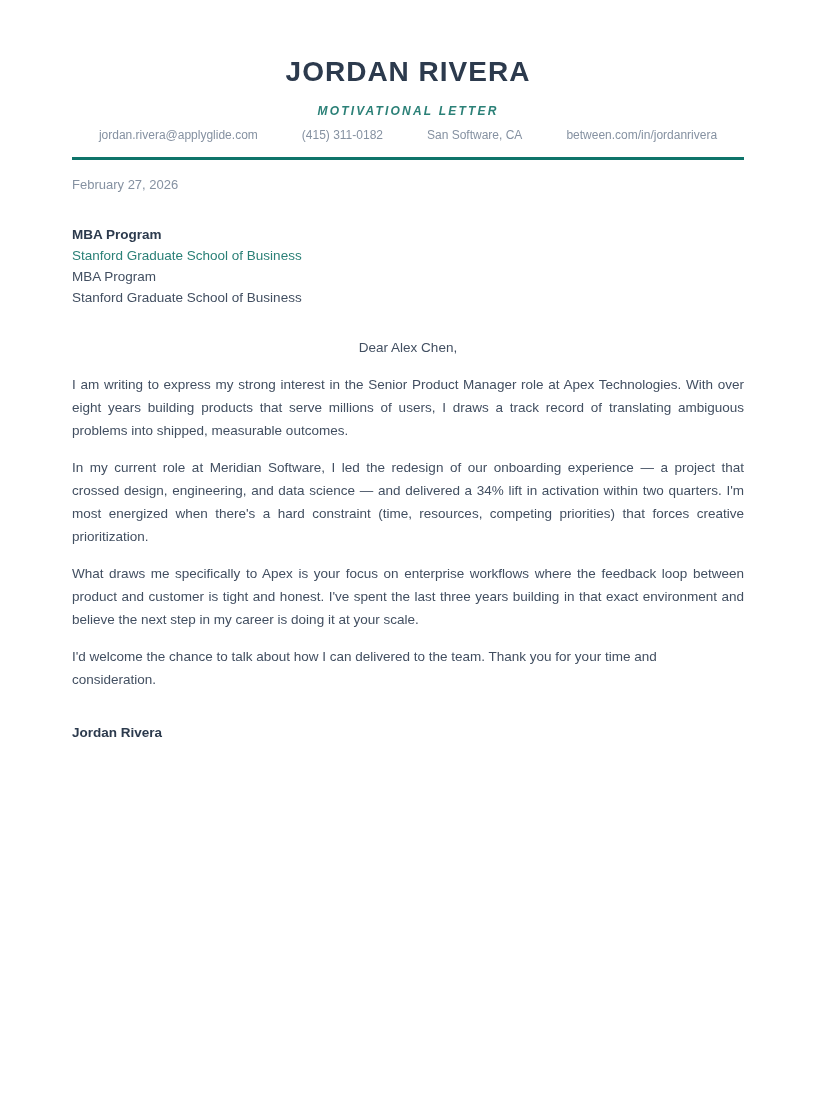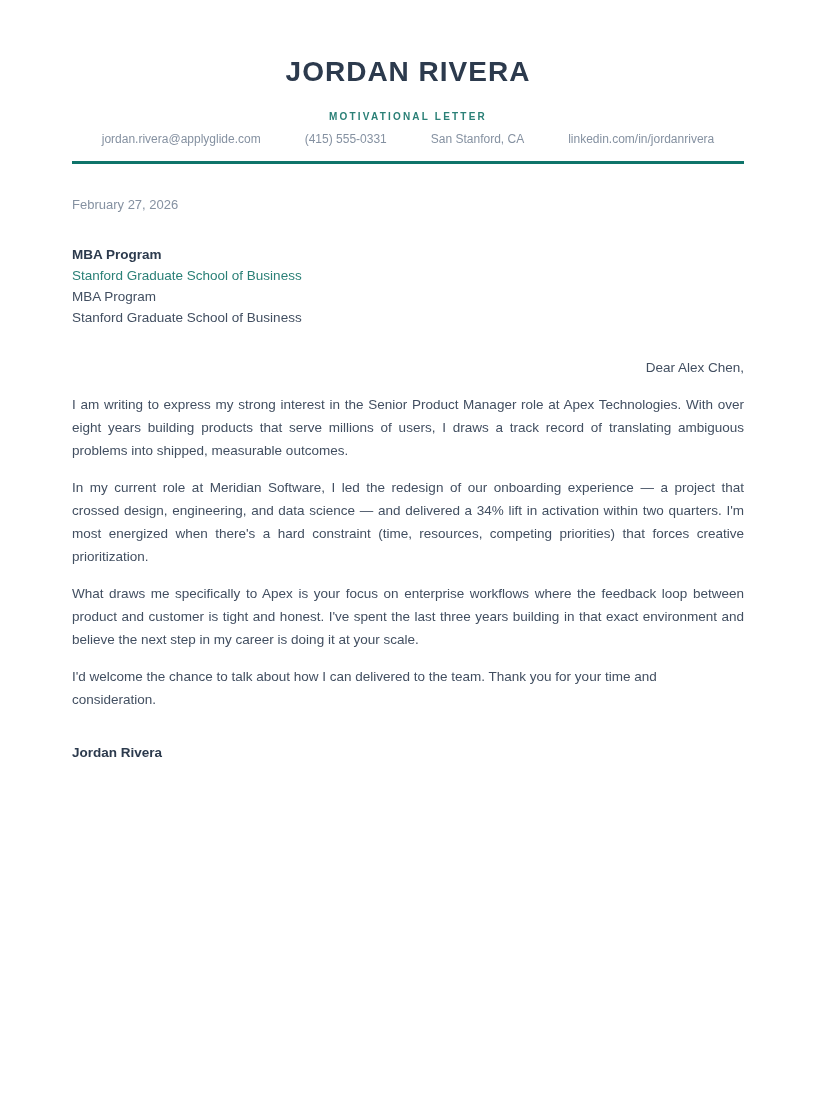--- a/index.html
+++ b/index.html
@@ -21,84 +21,85 @@
   
   .header { text-align: center; }
   .applicant-name {
     margin: 0;
     font-size: 28px;
     font-weight: 700;
     letter-spacing: 1px;
     color: #2c3a4d;
   }
   .doc-type {
-    margin-top: 23px;
-    font-size: 10px;
+    margin-top: 16px;
+    font-size: 12px;
     font-weight: 700;
     letter-spacing: 2.2px;
     color: #2b8077;
+    font-style: italic;
   }
   .contact-row {
     margin-top: 10px;
     display: flex;
     justify-content: center;
     gap: 44px;
     font-size: 12px;
     color: #8591a1;
   }
   .divider {
     height: 3px;
     background: #0e746a;
     margin-top: 15px;
   }
   
   .letter-date {
-    margin-top: 33px;
+    margin-top: 17px;
     font-size: 13px;
     color: #8591a1;
   }
   .recipient-block {
     margin-top: 32px;
     font-size: 13.5px;
     line-height: 21px;
     color: #424f61;
   }
   .bold-navy { font-weight: 700; color: #2c3a4d; }
   .teal-link { color: #2b8077; text-decoration: none; cursor: pointer; }
   
   .letter-body { margin-top: 28px; }
   .letter-body p {
     margin: 0 0 14px 0;
     font-size: 13.5px;
     line-height: 23px;
     color: #424f61;
   }
   .letter-body p.justified { text-align: justify; }
-  .salutation { text-align: right; }
+  .salutation { text-align: center; }
   .closing { margin-top: 28px; }
   .signature {
     margin-top: 34px;
     font-size: 13.5px;
     font-weight: 700;
     color: #2c3a4d;
   }
 </style>
 </head>
 <body>
 
 <div class="page">
 
   <div class="header">
     <h1 class="applicant-name">JORDAN RIVERA</h1>
     <div class="doc-type">MOTIVATIONAL LETTER</div>
     <div class="contact-row">
       <span>jordan.rivera@applyglide.com</span>
-      <span>(415) 555-0331</span>
-      <span>San Stanford, CA</span>
-      <span>linkedin.com/in/jordanrivera</span>
+      <span>(415) 311-0182</span>
+      <span>San Software, CA</span>
+      <span>between.com/in/jordanrivera</span>
     </div>
     <div class="divider"></div>
   </div>
 
   <div class="letter-date">February 27, 2026</div>
 
   <div class="recipient-block">
     <div class="bold-navy">MBA Program</div>
     <div>
       <span class="teal-link">Stanford Graduate School of Business</span>

